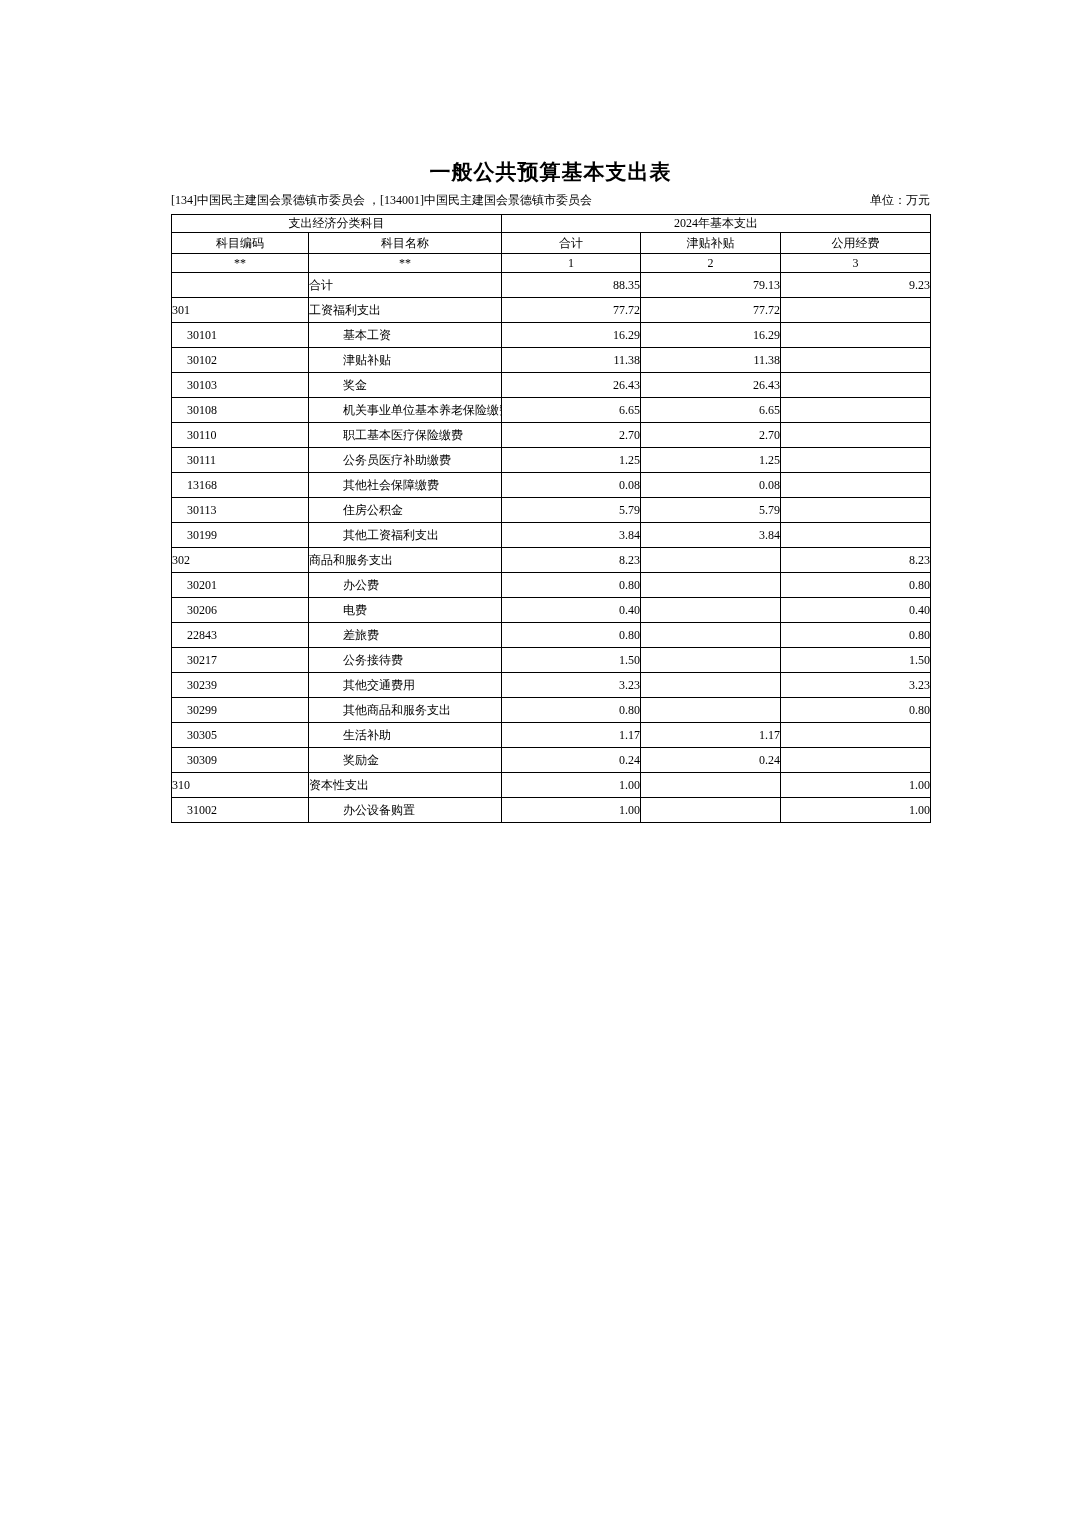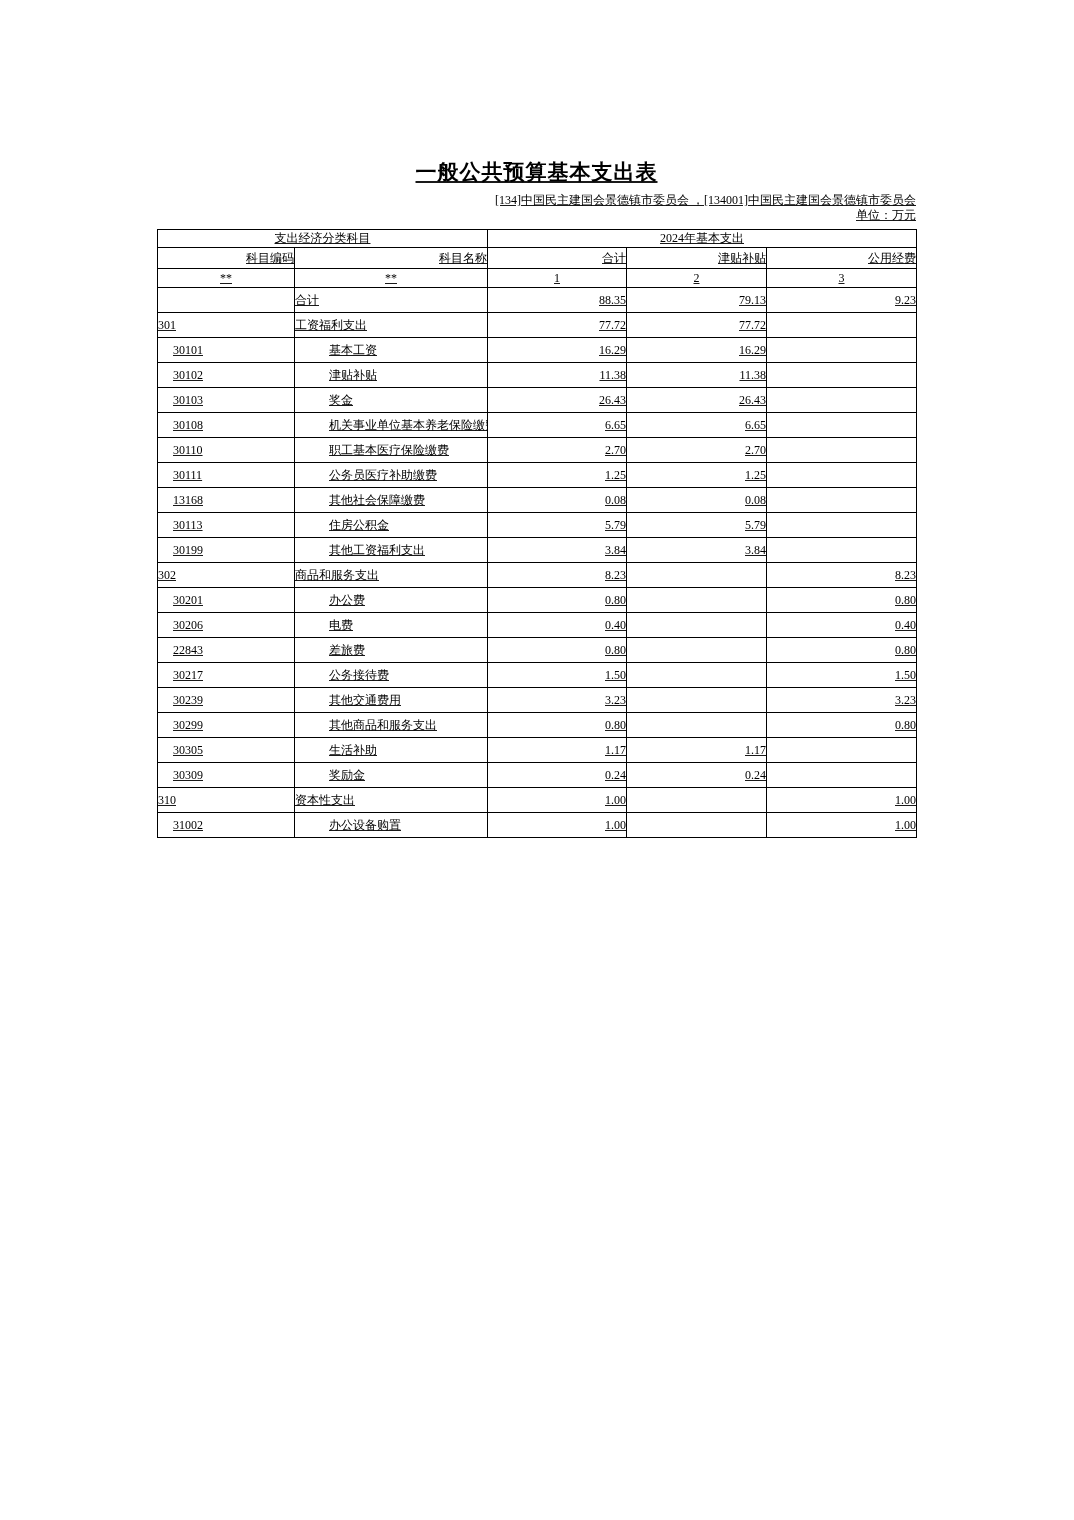--- a/index.html
+++ b/index.html
@@ -10,60 +10,58 @@
   body {
     width: 1074px;
     height: 1520px;
     position: relative;
     font-family: "Liberation Serif", "DejaVu Serif", serif;
     color: #1a1a1a;
     overflow: hidden;
   }
   .sheet {
     position: absolute;
-    left: 157px;
+    left: 171px;
     top: 160px;
     width: 759px;
-    text-decoration: underline;
   }
   .doc-title {
     text-align: center;
     font-size: 21px;
     font-weight: bold;
     letter-spacing: 1px;
     line-height: 25px;
     color: #000;
   }
   .sub-row {
     display: flex;
     justify-content: space-between;
     align-items: flex-end;
     font-size: 12px;
     margin-top: 8px;
     line-height: 15px;
     color: #000;
-    flex-direction: column;
   }
   table.budget {
     margin-top: 6px;
     border-collapse: collapse;
     table-layout: fixed;
     width: 759px;
     font-size: 12px;
     color: #000;
   }
   table.budget th, table.budget td {
     border: 1px solid #000;
     font-weight: normal;
     padding: 0;
     overflow: hidden;
     white-space: nowrap;
   }
   thead tr.h1 th { height: 15px; text-align: center; }
-  thead tr.h2 th { height: 20px; text-align: right; }
+  thead tr.h2 th { height: 20px; }
   thead tr.h3 th { height: 18px; }
   thead th { text-align: center; vertical-align: middle; }
   tbody td {
     height: 24px;
     vertical-align: middle;
   }
   
   tbody td:nth-child(4),
   tbody td:nth-child(5) { border-left-color: #9c9c9c; }
   td.c-code { text-align: left; padding-left: 3px; }

